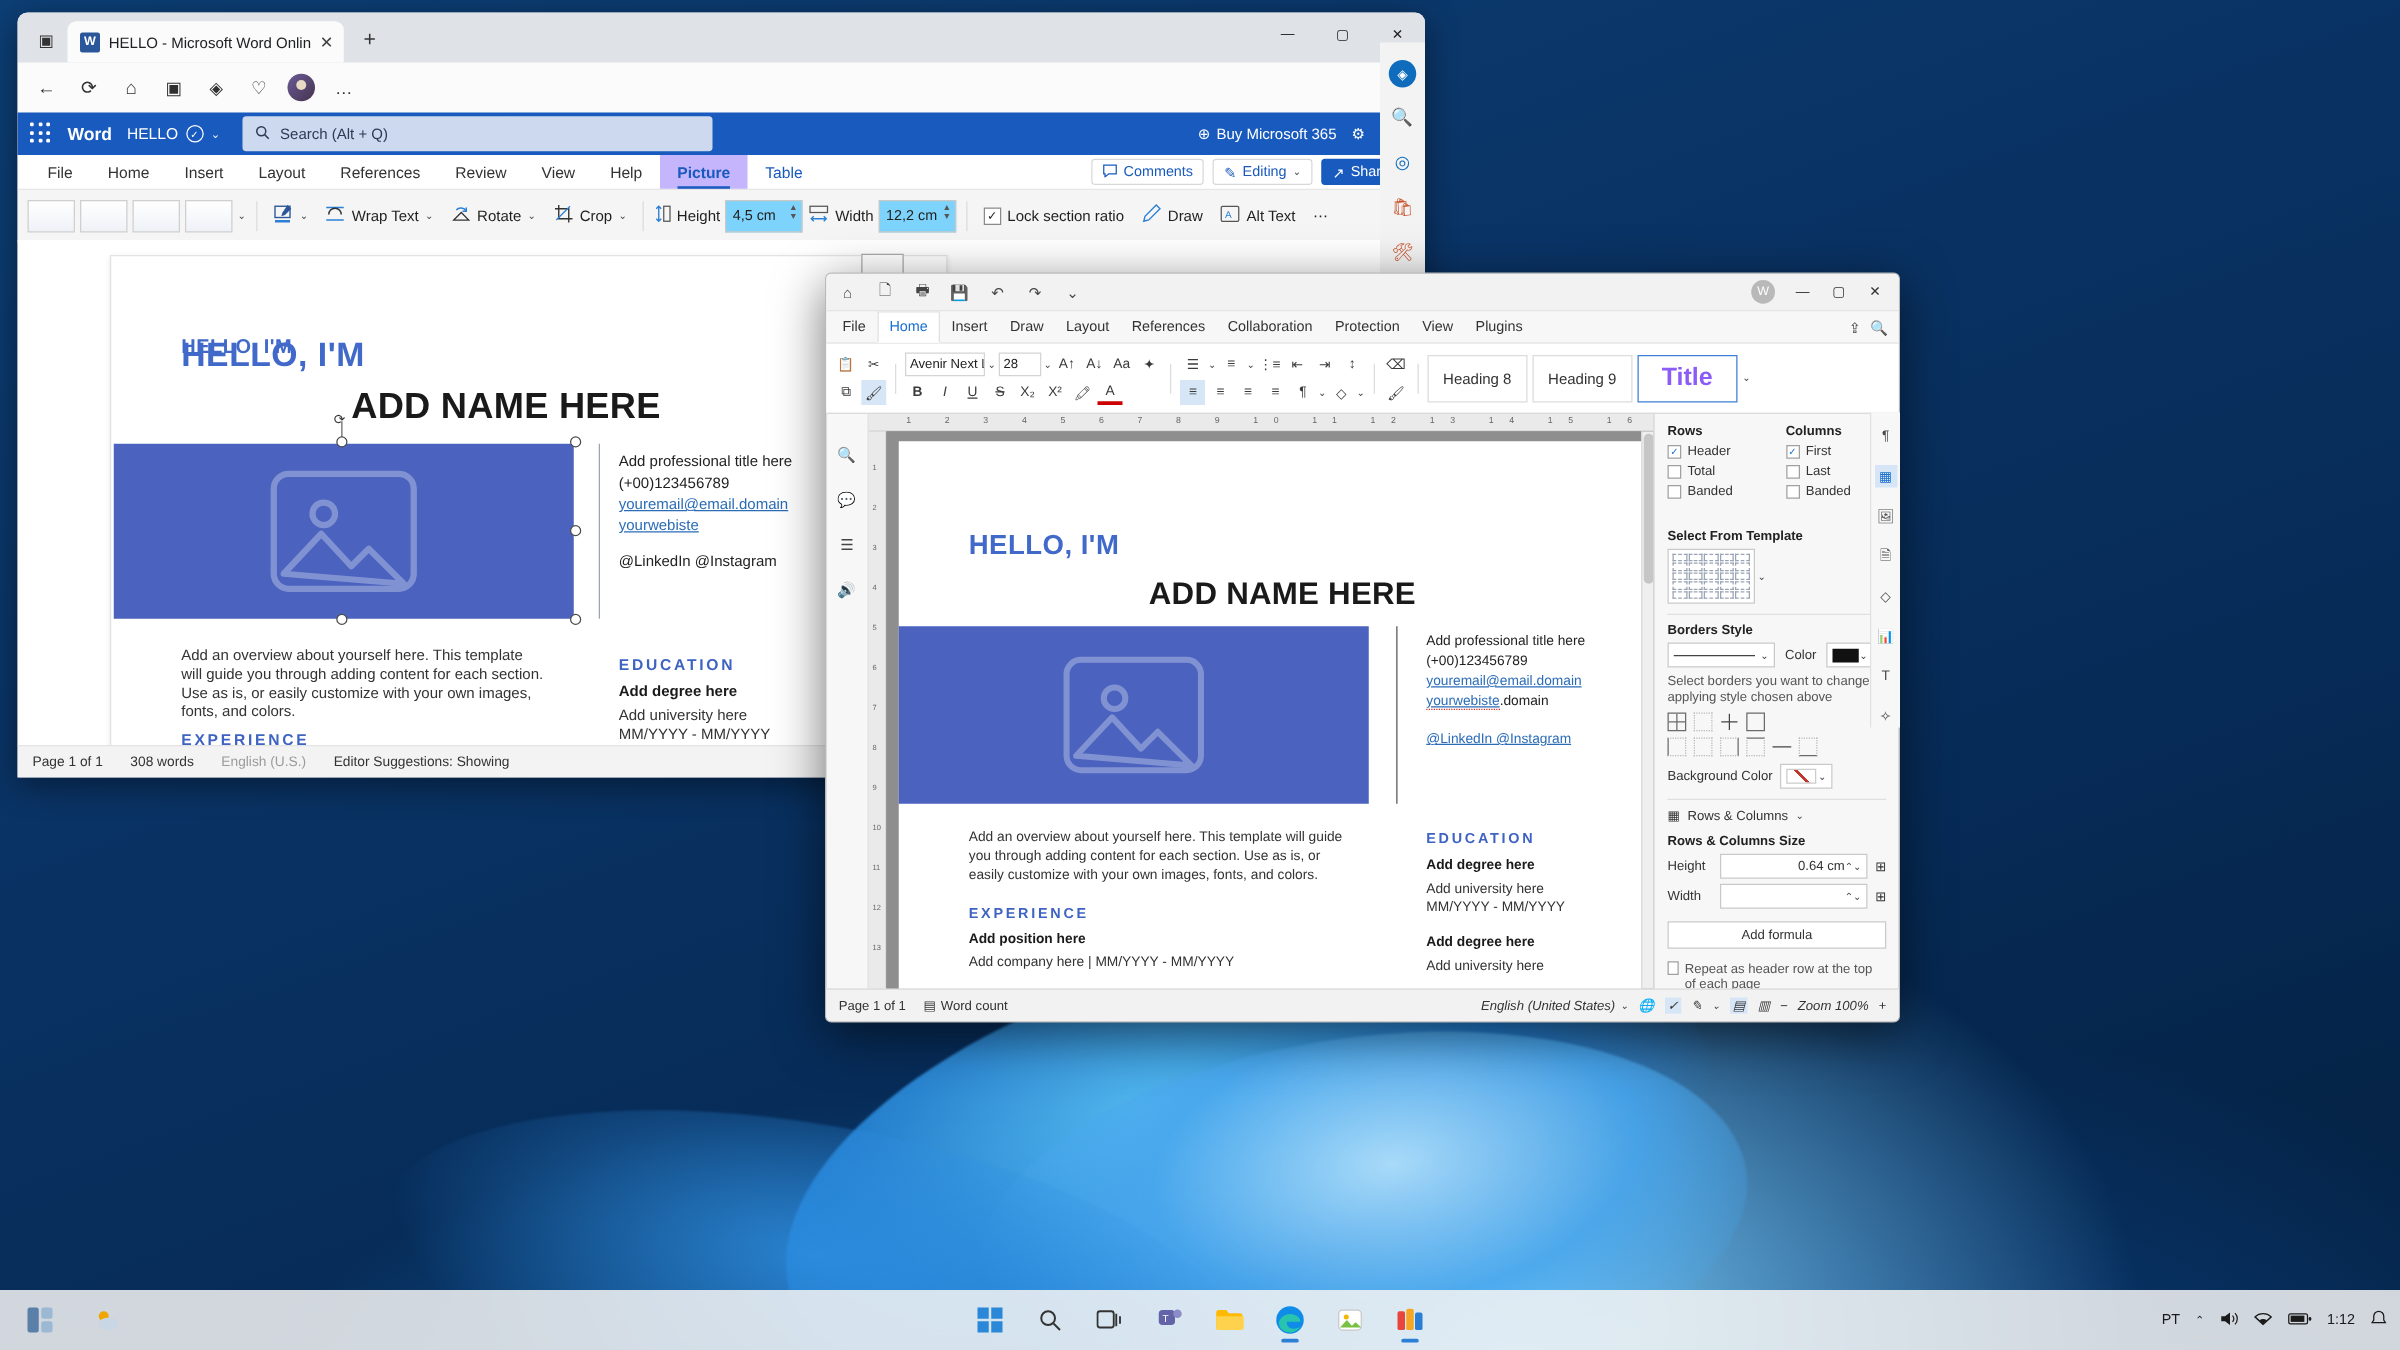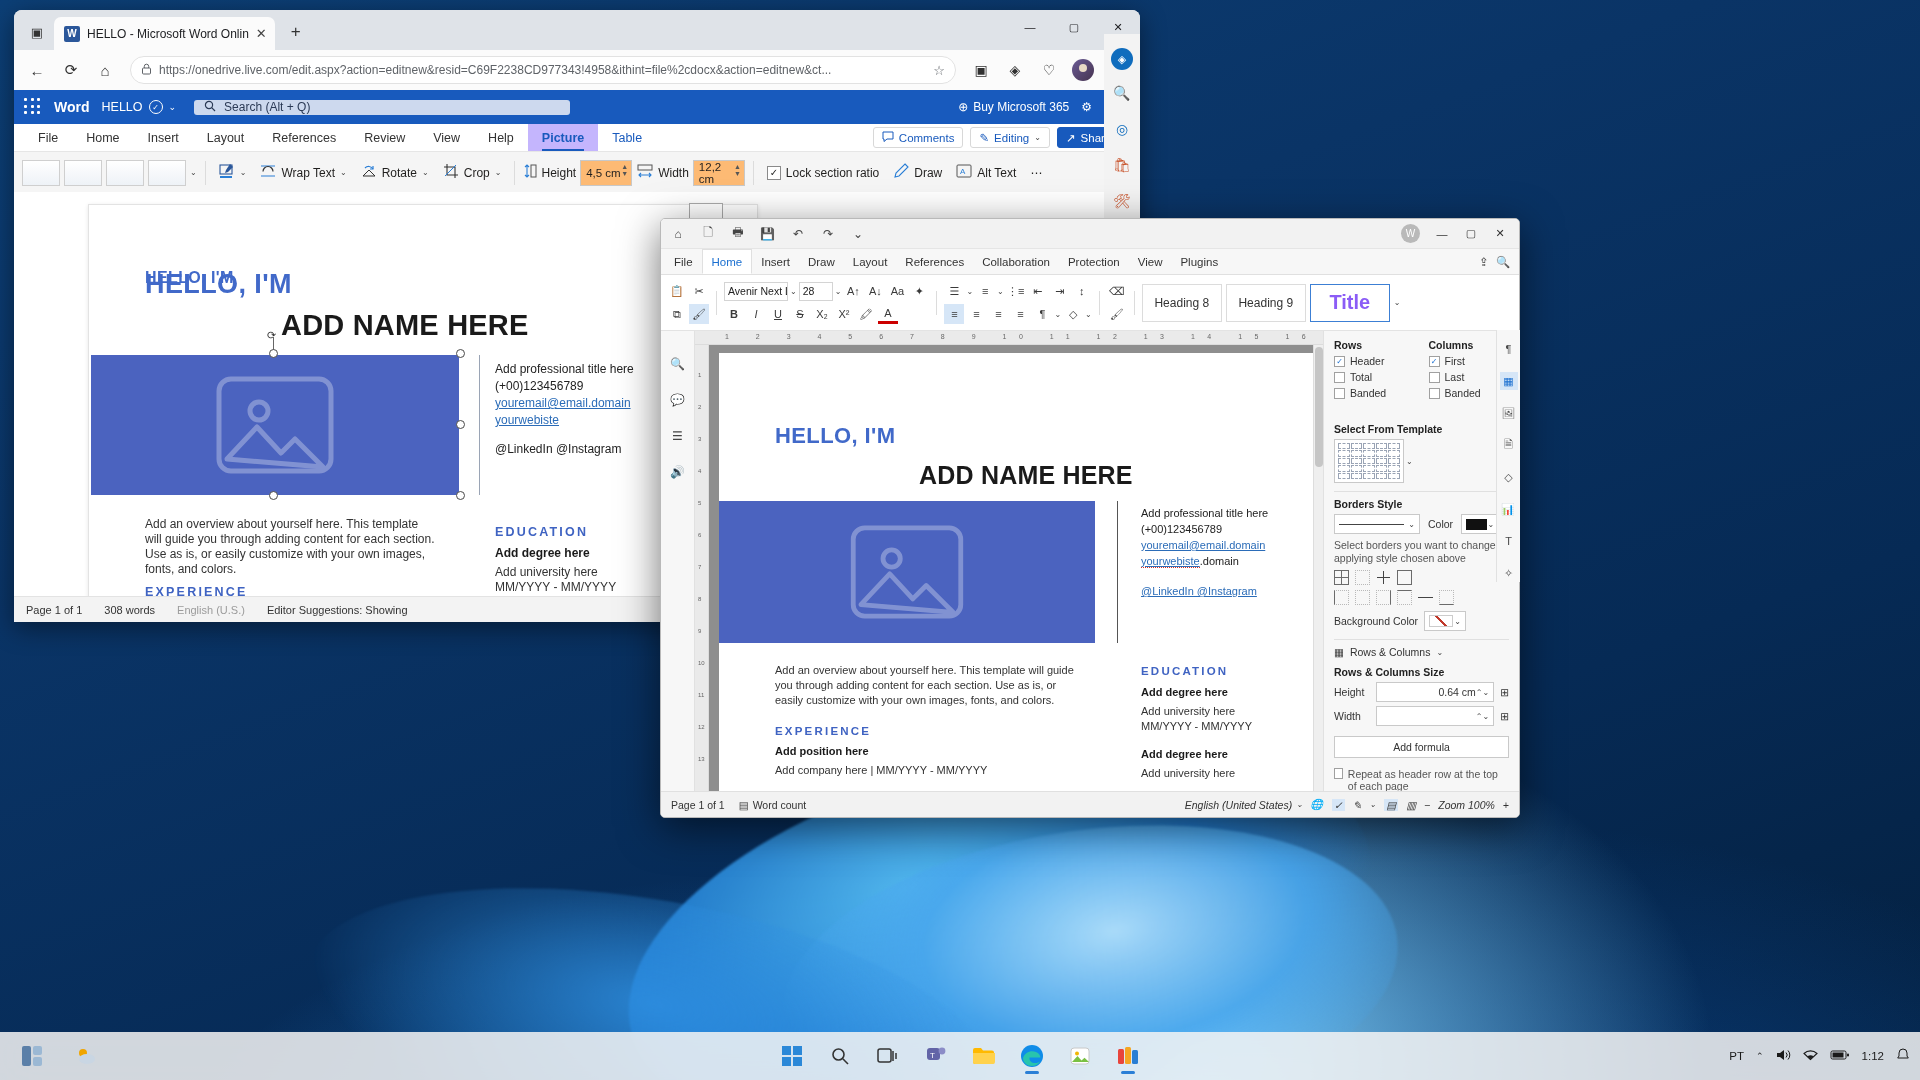--- a/index.html
+++ b/index.html
@@ -72,21 +72,21 @@
   .avatar-sm .body{width:14px;height:7px;border-radius:7px 7px 0 0;background:#e8d9c5;position:absolute;bottom:3px;}
 
   
   .wo-header{ height:34px; background:#185abd; display:flex; align-items:center; padding:0 10px; gap:12px;}
   .waffle{ width:18px;height:18px; display:grid; grid-template-columns:repeat(3,1fr); gap:2px;}
   .waffle i{ background:#fff; width:3px;height:3px; border-radius:1px;}
   .wo-brand{ color:#fff; font-weight:bold; font-size:14px;}
   .wo-file{ color:#fff; font-size:12.5px; display:flex; align-items:center; gap:6px;}
   .cloud-badge{ width:14px;height:14px; border-radius:50%; background:#185abd; border:1.4px solid #fff;
     font-size:8px; color:#fff; display:flex;align-items:center;justify-content:center;}
-  .wo-search{ width:376px; height:15px; background:#cdd9ee; border-radius:3px;
+  .wo-search{ width:376px; height:28px; background:#cdd9ee; border-radius:3px;
     display:flex; align-items:center; gap:8px; padding:0 10px; font-size:12px; color:#2b3a55; margin-left:6px;}
   .wo-right{ margin-left:auto; display:flex; align-items:center; gap:12px; color:#fff; font-size:12px;}
   .avatar-lg{ width:26px;height:26px;border-radius:50%;
     background:linear-gradient(135deg,#7d6ba5,#3d2f49); position:relative; overflow:hidden;}
   .avatar-lg .h{position:absolute;left:50%;top:4px;transform:translateX(-50%);width:10px;height:10px;border-radius:50%;background:#f0ddc8;}
   .avatar-lg .b{position:absolute;left:50%;bottom:0;transform:translateX(-50%);width:18px;height:9px;border-radius:9px 9px 0 0;background:#f0ddc8;}
 
   .wo-tabs{ height:28px; background:#fff; display:flex; align-items:stretch; padding-left:10px;
     font-size:12.5px; color:#333; border-bottom:1px solid #e6e6e6; position:relative;}
   .wo-tab{ padding:0 14px; display:flex; align-items:center; cursor:pointer;}
@@ -97,21 +97,21 @@
   .pill{ height:21px; border:1px solid #d8d8d8; border-radius:3px; background:#fff;
     display:flex; align-items:center; gap:5px; padding:0 8px; font-size:11.5px; color:#185abd;}
   .pill.share{ background:#185abd; color:#fff; border-color:#185abd;}
 
   .wo-ribbon{ height:42px; background:#f5f5f5; display:flex; align-items:center; gap:4px;
     padding:0 8px; font-size:12px; color:#201f1e; border-bottom:1px solid #e1e1e1; position:relative;}
   .pic-style{ width:38px;height:26px; border:1px solid #cfcfcf; background:linear-gradient(#fff,#eef2f7);}
   .rb-item{ display:flex; align-items:center; gap:5px; padding:3px 5px; white-space:nowrap;}
   .chev{ font-size:8px; color:#444;}
   .sep{ width:1px; height:24px; background:#dcdcdc; margin:0 4px;}
-  .spin{ width:52px;height:22px;border:1px solid #c8c8c8;background:#fdba74;
+  .spin{ width:62px;height:22px;border:1px solid #c8c8c8;background:#7dd3fc;
     display:flex;align-items:center;padding:12px 5px; font-size:11.5px; position:relative;}
   .spin .arrows{ position:absolute; right:3px; top:2px; display:flex; flex-direction:column; line-height:7px; font-size:7px; color:#555;}
   .chk{ width:14px;height:14px;border:1px solid #8a8a8a;background:#fff;display:flex;align-items:center;justify-content:center;font-size:10px;}
 
   .wo-doc{ position:absolute; left:0; right:0; top:182px; bottom:26px; background:#fff; overflow:hidden;}
   .wo-page{ position:absolute; left:74px; top:12px; width:670px; height:520px; background:#fff;
     border:1px solid #e3e3e3; box-shadow:0 1px 4px rgba(0,0,0,.10);}
   .wo-status{ position:absolute; left:0; right:0; bottom:0; height:26px; background:#f3f3f3;
     border-top:1px solid #e3e3e3; display:flex; align-items:center; gap:22px; padding:0 12px;
     font-size:11px; color:#333;}
@@ -250,30 +250,20 @@
       <div>—</div>
       <div>▢</div>
       <div class="cls">✕</div>
     </div>
   </div>
 
   <div class="edge-toolbar">
     <div class="nav-btn">←</div>
     <div class="nav-btn">⟳</div>
     <div class="nav-btn">⌂</div>
-    <div class="omnibox">
-      <span class="lock">
-        <svg width="11" height="12" viewBox="0 0 11 12">
-            <rect x="1.5" y="5" width="8" height="6" rx="1" fill="none" stroke="#5f6368" stroke-width="1"></rect>
-            <path d="M3.3 5V3.4a2.2 2.2 0 014.4 0V5" fill="none" stroke="#5f6368" stroke-width="1"></path>
-          </svg>
-      </span>
-      <span class="url">https://onedrive.live.com/edit.aspx?action=editnew&amp;resid=C69F2238CD977343!4958&amp;ithint=file%2cdocx&amp;action=editnew&amp;ct...</span>
-      <span class="star">☆</span>
-    </div>
     <div class="tb-icon">▣</div>
     <div class="tb-icon">◈</div>
     <div class="tb-icon">♡</div>
     <div class="tb-icon">
       <span class="avatar-sm">
           <span class="head"></span>
           <span class="body"></span>
         </span>
     </div>
     <div class="tb-icon">…</div>

